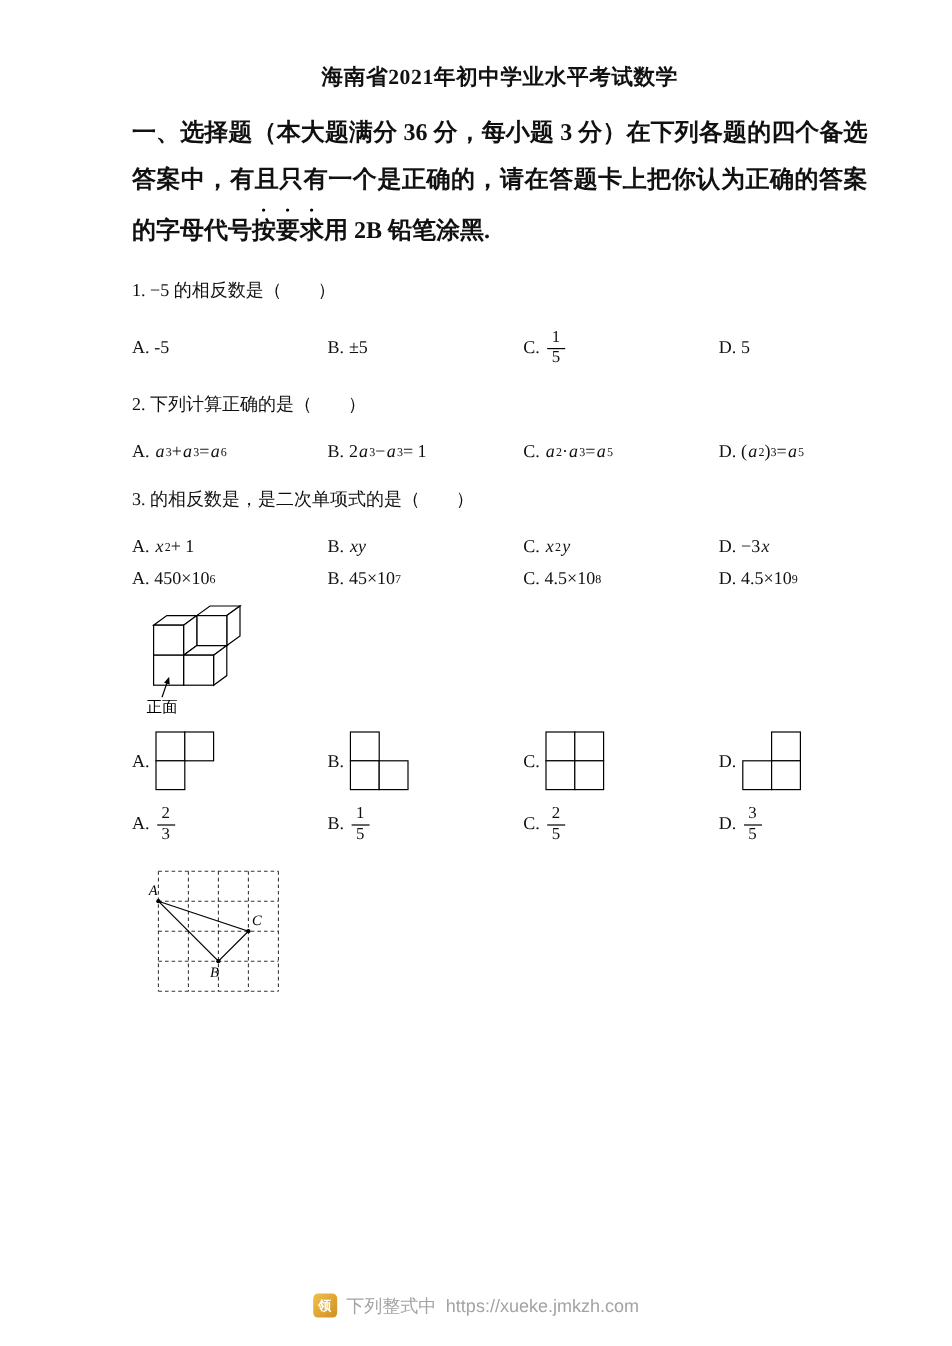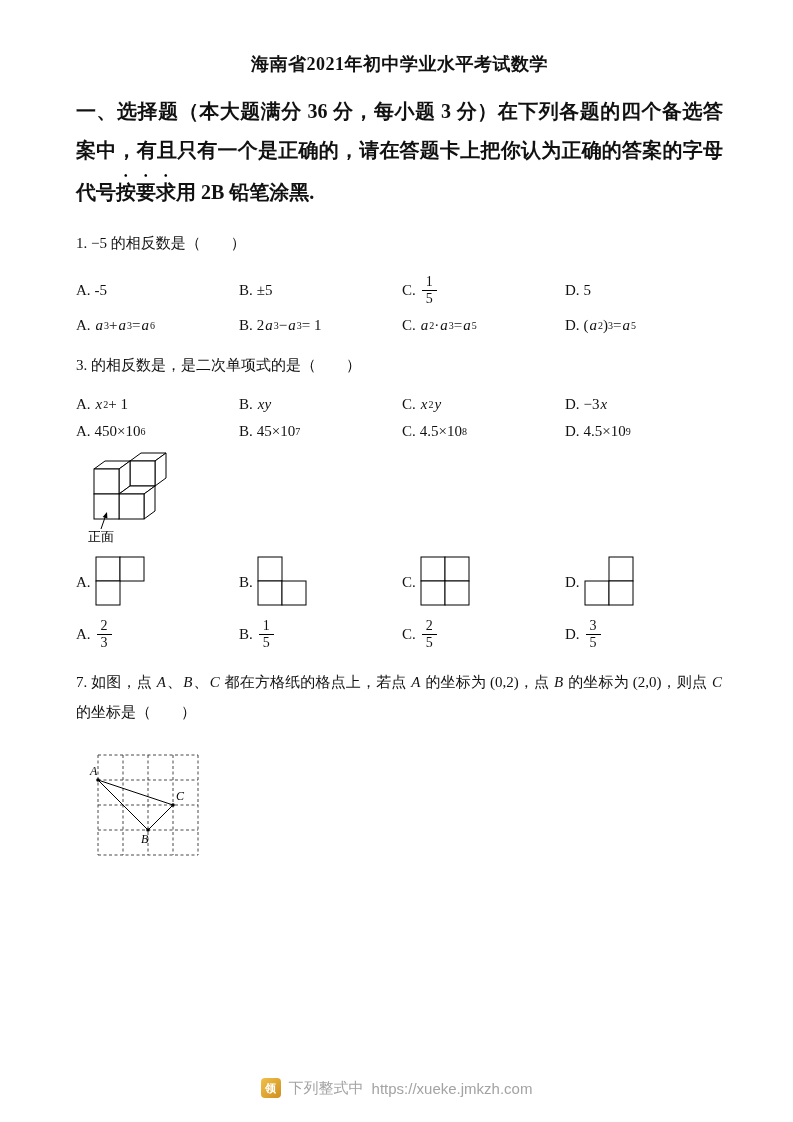--- a/index.html
+++ b/index.html
@@ -1,18 +1,18 @@
 <!DOCTYPE html>
 <html><head>
 <meta charset="utf-8">
 <style>
   html,body{margin:0;padding:0;background:#fff;}
   .page{
     width:793px;height:1122px;position:relative;box-sizing:border-box;
-    padding:52px 70px 0 76px;background:#fff;overflow:hidden;
+    padding:52px 70px 0 110px;background:#fff;overflow:hidden;
     font-family:"Liberation Serif","DejaVu Serif",serif;font-size:15px;color:#111;
   }
   .title{
     font-size:18px;font-weight:bold;text-align:center;margin:0 0 16px 0;letter-spacing:.5px;
   }
   .intro{
     font-weight:bold;line-height:1.95;text-align:justify;font-size:20px;margin-bottom:4px;
   }
   .emph{
     -webkit-text-emphasis:filled dot #000;-webkit-text-emphasis-position:over right;
@@ -79,20 +79,21 @@
               <span class="den">5</span>
             </span>
           </span>
           <span class="opt">
             <span class="optlabel">D.</span>
             <span>5</span>
           </span>
         </div>
       </div>
       <div class="question">
+        <div class="stem"><span class="qnum">2. </span><span>下列计算正确的是（　　）</span></div>
         <div class="optrow">
           <span class="opt">
             <span class="optlabel">A.</span>
             <i class="mvar">a</i>
             <sup>3</sup>
             <span> + </span>
             <i class="mvar">a</i>
             <sup>3</sup>
             <span> = </span>
             <i class="mvar">a</i>
@@ -275,21 +276,20 @@
           <span class="opt">
             <span class="optlabel">D.</span>
             <span class="frac">
               <span class="num">3</span>
               <span class="den">5</span>
             </span>
           </span>
         </div>
       </div>
       <div class="question">
-        <div class="stem"><span class="qnum">7. </span><span>如图，点 </span><i class="mvar">A</i><span>、</span><i class="mvar">B</i><span>、</span><i class="mvar">C</i><span> 都在方格纸的格点上，若点 </span><i class="mvar">A</i><span> 的坐标为 (0,2)，点 </span><i class="mvar">B</i><span> 的坐标为 (2,0)，则点 </span><i class="mvar">C</i><span> 的坐标是（　　）</span></div>
         <div class="qfigure">
   <svg width="122" height="120" viewBox="0 0 122 120">
 
     <line class="gridline" x1="10" y1="12" x2="10" y2="112"></line>
     <line class="gridline" x1="35" y1="12" x2="35" y2="112"></line>
     <line class="gridline" x1="60" y1="12" x2="60" y2="112"></line>
     <line class="gridline" x1="85" y1="12" x2="85" y2="112"></line>
     <line class="gridline" x1="110" y1="12" x2="110" y2="112"></line>
     <line class="gridline" x1="10" y1="12" x2="110" y2="12"></line>
     <line class="gridline" x1="10" y1="37" x2="110" y2="37"></line>

